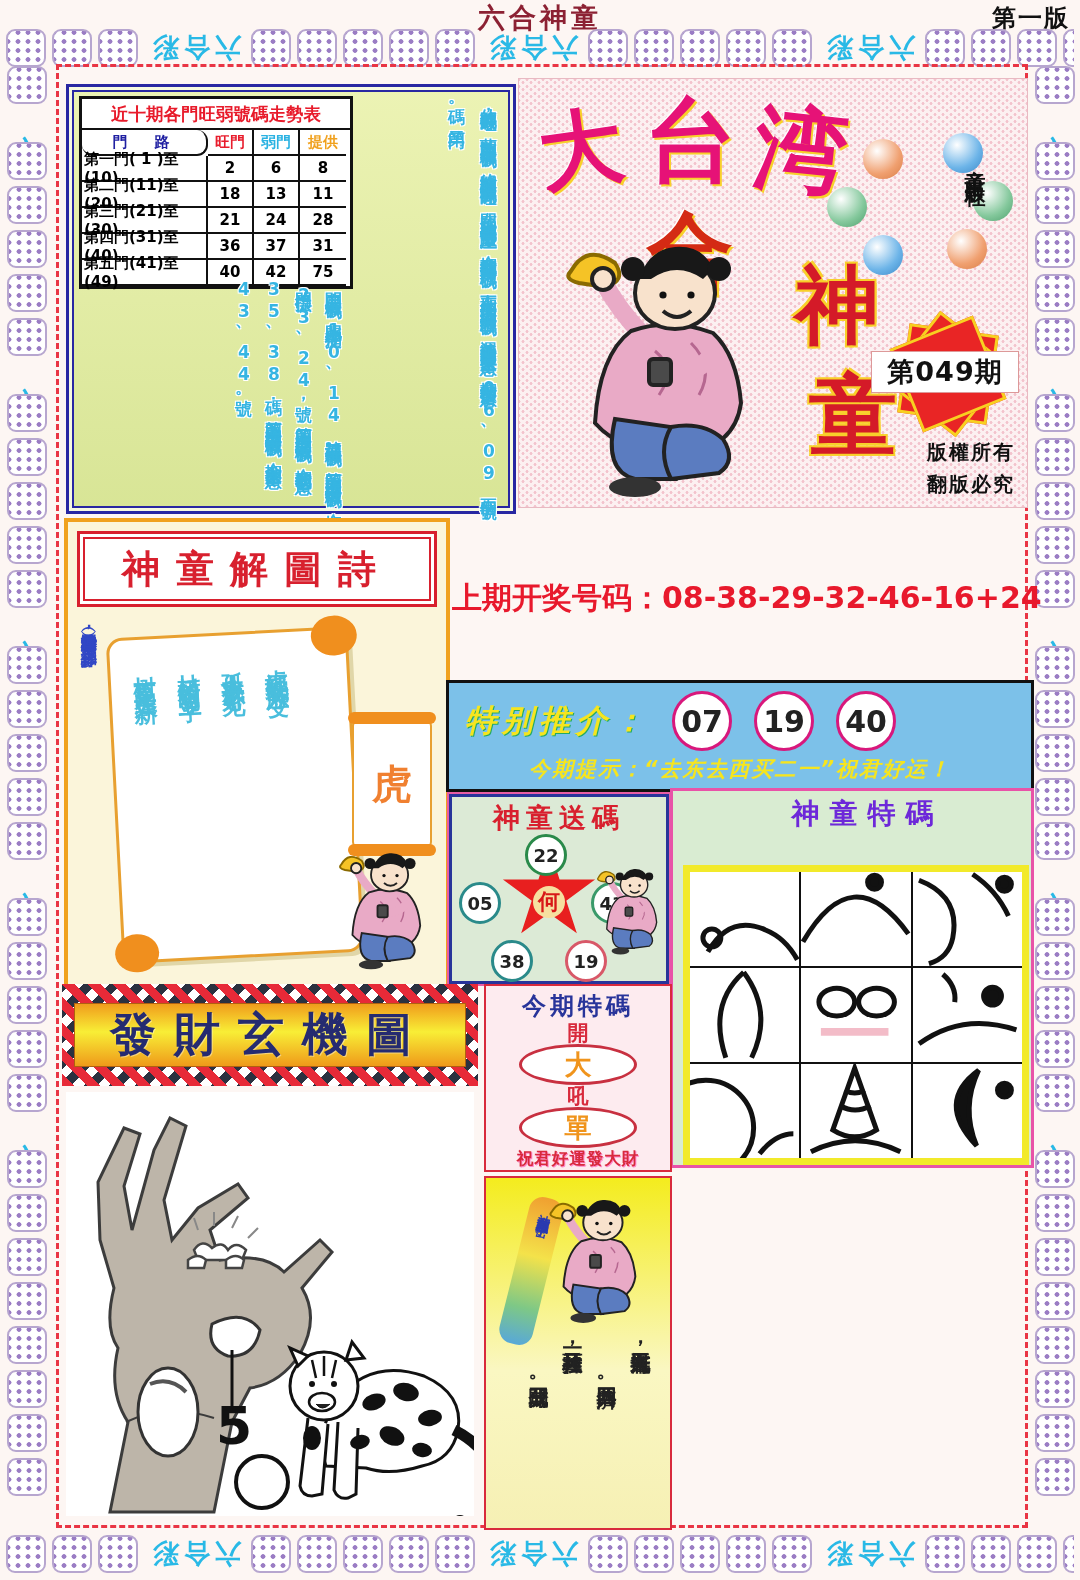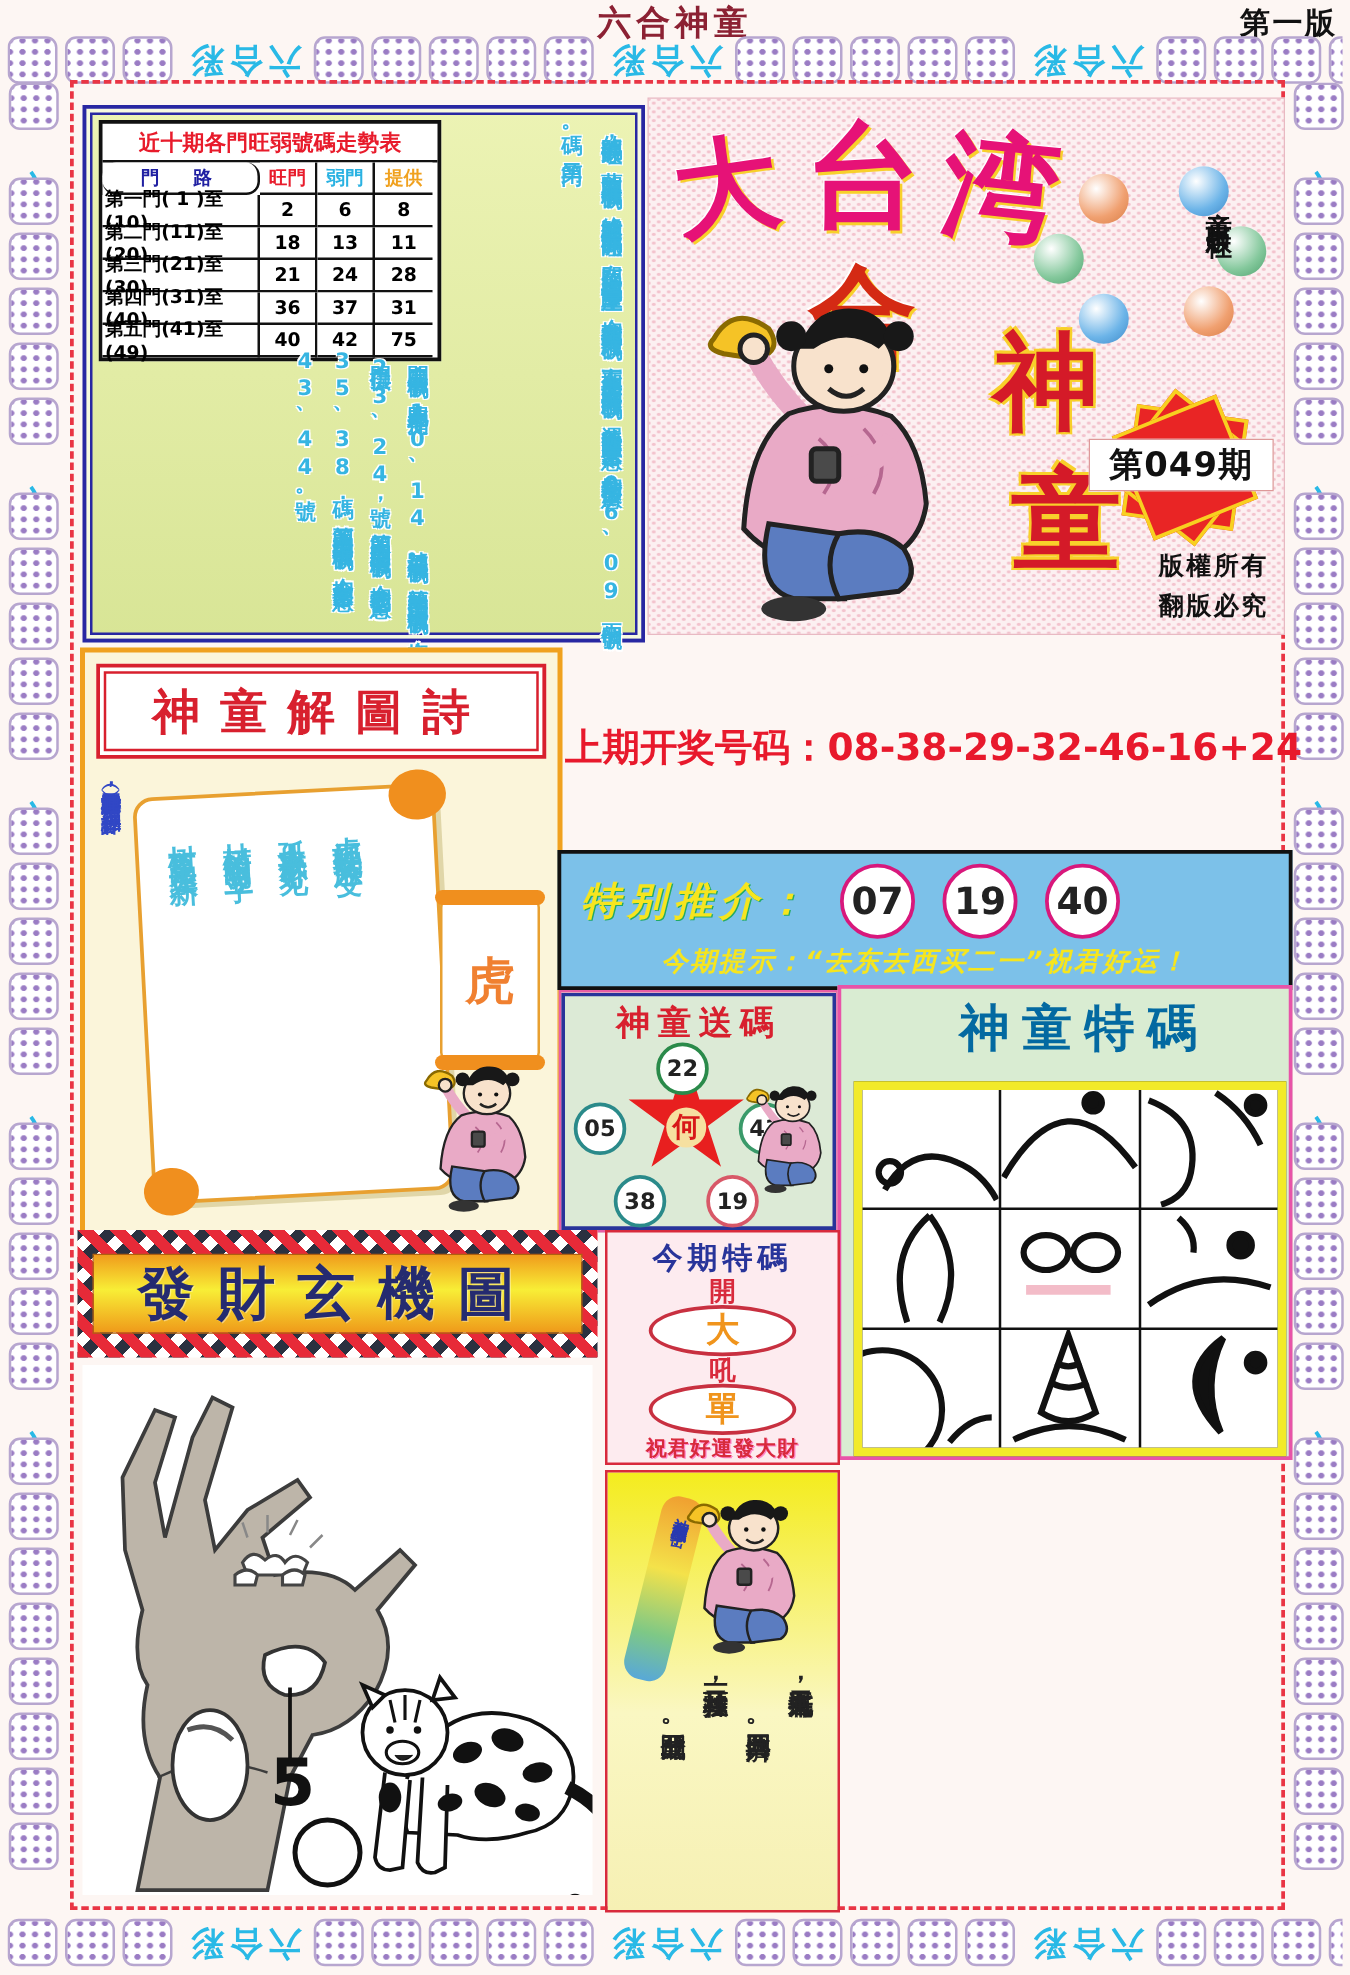--- a/index.html
+++ b/index.html
@@ -77,21 +77,21 @@
   .send{left:447px;top:792px;width:220px;height:190px;background:#dcead6;border:2px solid #e85da5;box-shadow:inset 0 0 0 3px #28349a;}
   .send-title{position:absolute;top:6px;left:0;right:0;text-align:center;color:#d8202e;font-weight:bold;font-size:27px;letter-spacing:6px;}
   .star{position:absolute;left:52px;top:52px;width:96px;height:96px;background:#e81f1f;
         clip-path:polygon(50% 0%,61% 35%,98% 35%,68% 57%,79% 91%,50% 70%,21% 91%,32% 57%,2% 35%,39% 35%);}
   .star-char{position:absolute;left:84px;top:92px;width:32px;height:32px;border-radius:50%;background:#f6e0a0;
              display:flex;align-items:center;justify-content:center;color:#d81818;font-weight:bold;font-size:22px;}
   .code-ball{position:absolute;width:36px;height:36px;border-radius:50%;background:#fff;display:flex;align-items:center;justify-content:center;
              font-weight:bold;font-size:18px;color:#222;}
   
   .tema{left:670px;top:788px;width:358px;height:374px;background:#d9ecd2;border:3px solid #e853a8;}
-  .tema-title{text-align:center;color:#0369a1;font-weight:bold;font-size:40px;letter-spacing:10px;margin-top:4px;margin-left:31px;}
+  .tema-title{text-align:center;color:#6d28d9;font-weight:bold;font-size:28px;letter-spacing:10px;margin-top:4px;margin-left:31px;}
   .tema-sub{text-align:center;color:#f0a11e;font-weight:bold;font-size:25px;letter-spacing:8px;margin-top:0px;}
   .puzzle{position:absolute;left:10px;top:74px;width:332px;height:286px;border:7px solid #f2ea2a;background:#111;
           display:grid;grid-template-columns:1fr 1fr 1fr;grid-template-rows:1fr 1fr 1fr;gap:2px;}
   .pcell{background:#fff;overflow:hidden;}
   .pcell svg{width:100%;height:100%;}
   
   .fortune{left:62px;top:984px;width:416px;height:102px;
            background:repeating-linear-gradient(45deg,#e72a38 0 9px,rgba(255,255,255,0) 9px 18px),
                       repeating-linear-gradient(-45deg,#2b3140 0 9px,rgba(255,255,255,0) 9px 18px),#fff;
            padding:0;box-sizing:border-box;display:flex;align-items:center;justify-content:center;}

